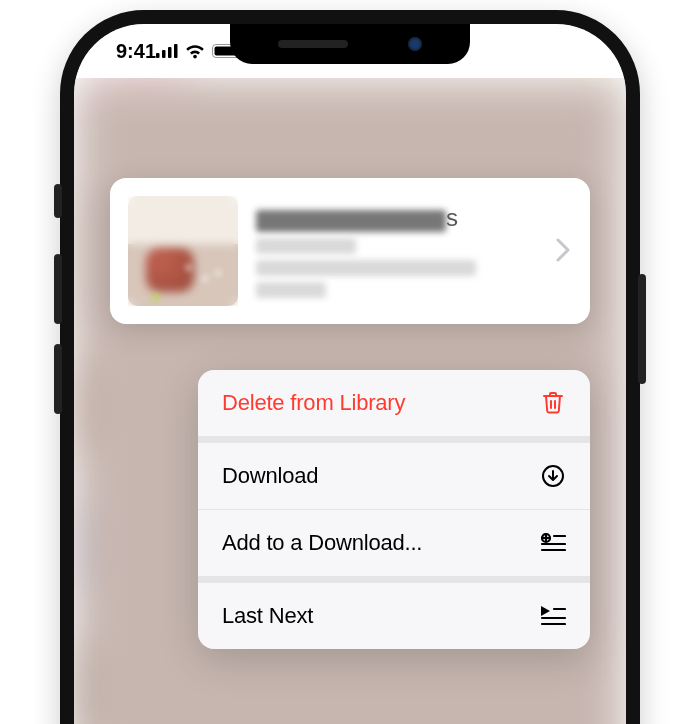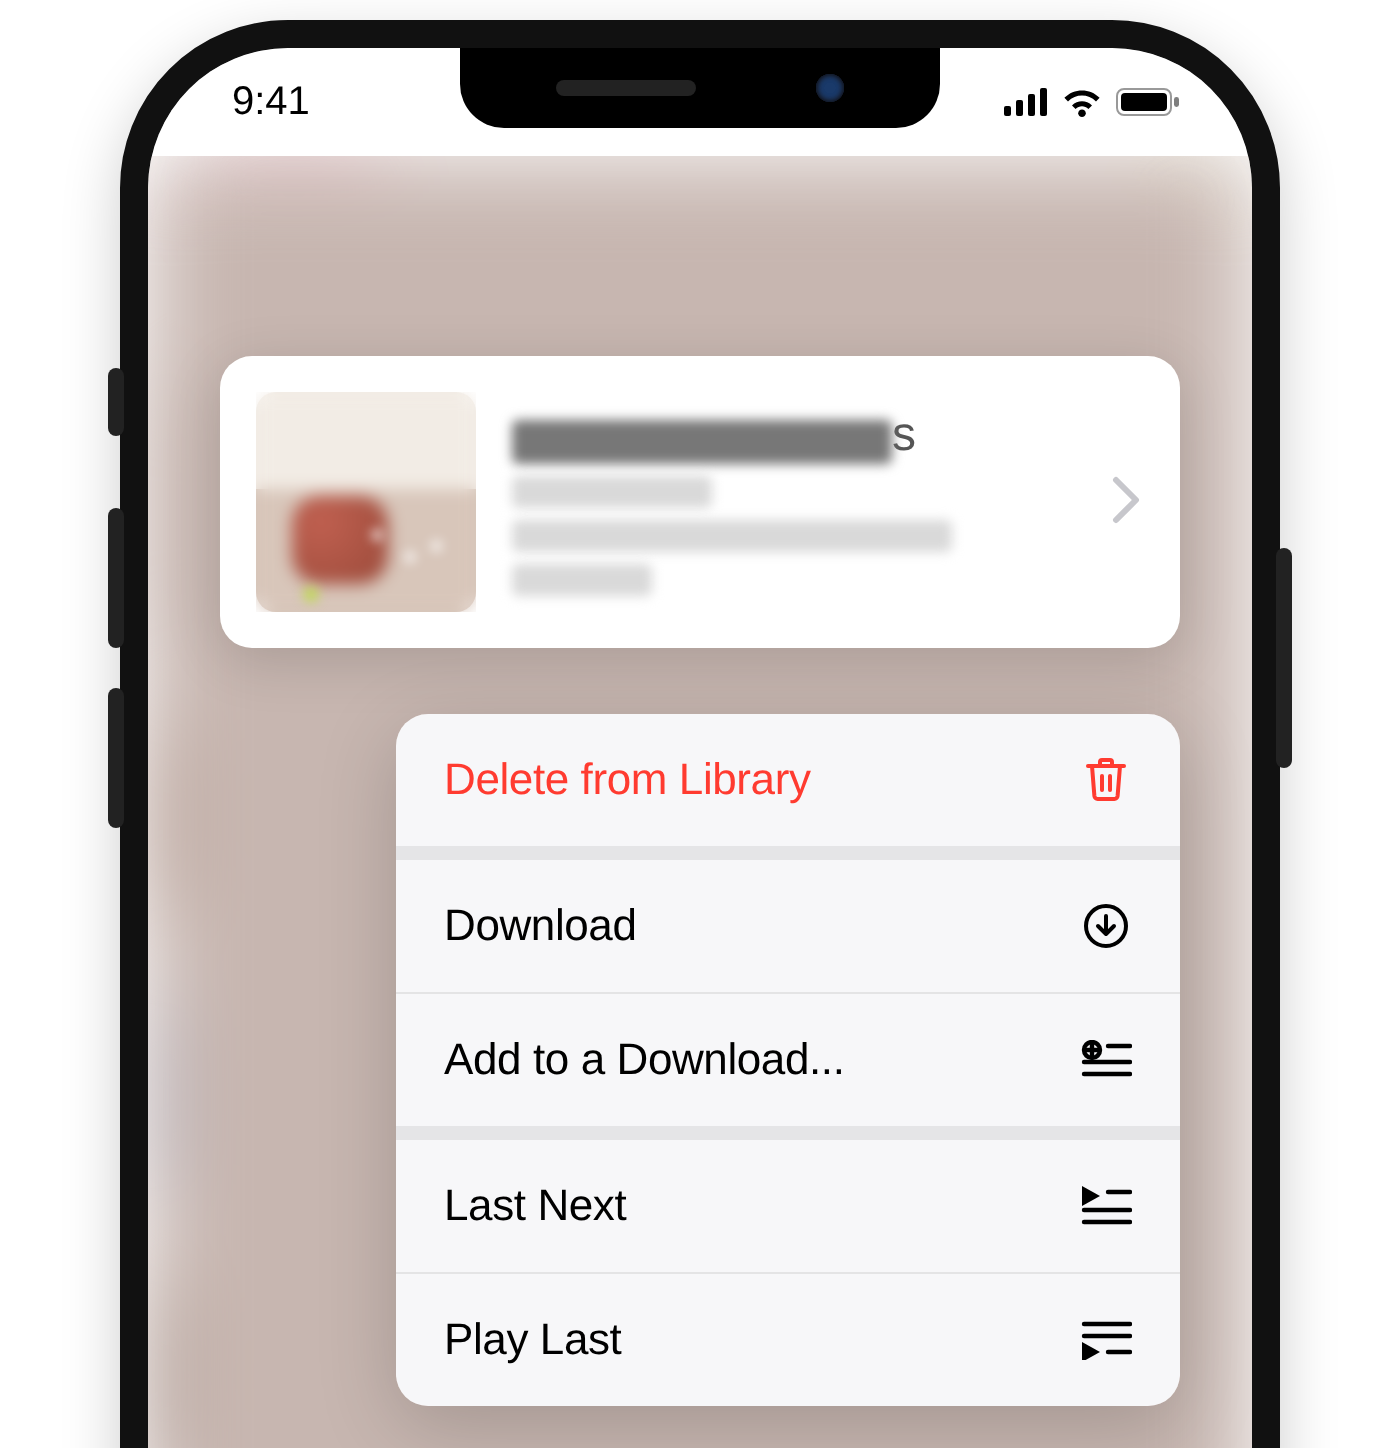--- a/index.html
+++ b/index.html
@@ -63,26 +63,25 @@
     width: 70px; height: 8px; background: #222; border-radius: 5px;
   }
   .camera {
     width: 14px; height: 14px; border-radius: 50%; background: #1a3a6a;
     box-shadow: inset 0 0 3px #000, 0 0 3px #334 inset;
   }
 
   .statusbar {
     height: 54px;
     display: flex;
-    justify-content: space-between;
     align-items: center;
     padding: 0 36px 0 42px;
     position: relative;
     z-index: 60;
-    font-weight: 400;
+    font-weight: 700;
     font-size: 20px;
     color: #000;
   }
   .status-right { display: flex; align-items: center; gap: 6px; }
   .status-right svg { display: block; }
 
   .content {
     position: relative;
     flex: 1;
   }
@@ -183,21 +182,21 @@
   }
   .title-row { display:flex; align-items:flex-end; gap:2px; }
   .chev {
     color: #c7c7cc;
     font-size: 32px;
     flex-shrink:0;
   }
 
   .menu {
     position: absolute;
-    left: 124px; right: 36px; top: 279px;
+    left: 124px; right: 36px; top: 292px;
     background: rgba(248,248,250,0.98);
     border-radius: 16px;
     overflow: hidden;
     box-shadow: 0 10px 40px rgba(0,0,0,.18);
     backdrop-filter: blur(20px);
   }
   .menu-item {
     display: flex;
     justify-content: space-between;
     align-items: center;
@@ -334,29 +333,18 @@
           <span class="mi-icon">
             <svg width="26" height="20" viewBox="0 0 26 20" fill="#000" stroke="#000" stroke-width="2.2" stroke-linecap="round">
               <polygon points="1,0 10,5 1,10" stroke="none"></polygon>
               <path d="M14 3h11" fill="none"></path>
               <path d="M2 12h23" fill="none"></path>
               <path d="M2 18h23" fill="none"></path>
             </svg>
           </span>
         </div>
 
-        <div class="menu-item">
-          <span>Play Last</span>
-          <span class="mi-icon">
-            <svg width="26" height="20" viewBox="0 0 26 20" fill="#000" stroke="#000" stroke-width="2.2" stroke-linecap="round">
-              <path d="M2 2h23" fill="none"></path>
-              <path d="M2 8h23" fill="none"></path>
-              <path d="M14 16h11" fill="none"></path>
-              <polygon points="1,11 10,16 1,21" stroke="none"></polygon>
-            </svg>
-          </span>
-        </div>
 
       </div>
 
     </div>
   </div>
 </div>
 
 </body></html>

